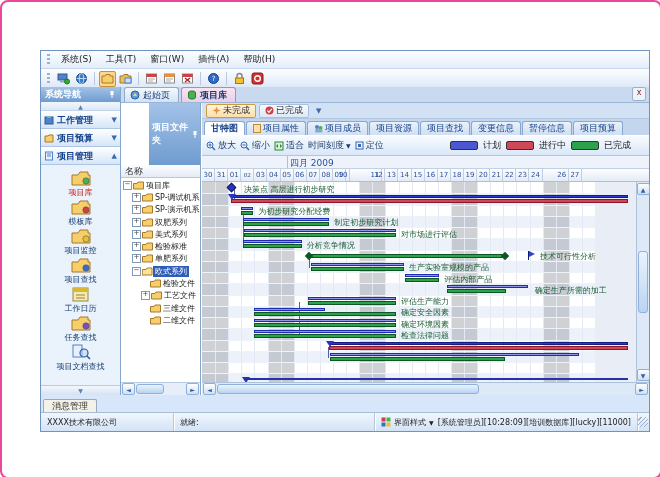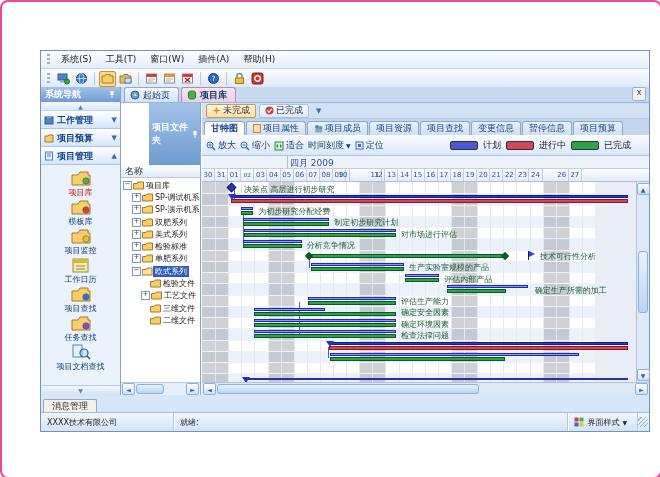--- a/index.html
+++ b/index.html
@@ -242,37 +242,37 @@
               <span>
                 <svg width="20" height="16">
                   <path d="M1 5 l6 0 2-3 8 0 0 3 2 0 0 10 -18 0z" fill="#f6cf6a" stroke="#a8782a"></path>
                   <circle cx="15" cy="11" r="3.2" fill="#e8c030" stroke="#555" stroke-width="0.6"></circle>
                 </svg>
               </span>
               <span class="lbl">项目监控</span>
             </div>
             <div class="sb-item">
               <span>
+                <svg width="20" height="16">
+                  <path d="M1 5 l6 0 2-3 8 0 0 3 2 0 0 10 -18 0z" fill="#f6cf6a" stroke="#a8782a"></path>
+                  <circle cx="15" cy="11" r="3.2" fill="#3a6ad0" stroke="#555" stroke-width="0.6"></circle>
+                </svg>
+              </span>
+              <span class="lbl">项目查找</span>
+            </div>
+            <div class="sb-item">
+              <span>
                 <svg width="18" height="16">
                   <rect x="1" y="2" width="15" height="13" fill="#f2e8b8" stroke="#9a8a30"></rect>
                   <rect x="1" y="2" width="15" height="4" fill="#d8b830"></rect>
                   <line x1="4" y1="9" x2="13" y2="9" stroke="#9a8a30"></line>
                   <line x1="4" y1="12" x2="13" y2="12" stroke="#9a8a30"></line>
                 </svg>
               </span>
               <span class="lbl">工作日历</span>
-            </div>
-            <div class="sb-item">
-              <span>
-                <svg width="20" height="16">
-                  <path d="M1 5 l6 0 2-3 8 0 0 3 2 0 0 10 -18 0z" fill="#f6cf6a" stroke="#a8782a"></path>
-                  <circle cx="15" cy="11" r="3.2" fill="#3a6ad0" stroke="#555" stroke-width="0.6"></circle>
-                </svg>
-              </span>
-              <span class="lbl">项目查找</span>
             </div>
             <div class="sb-item">
               <span>
                 <svg width="20" height="16">
                   <path d="M1 5 l6 0 2-3 8 0 0 3 2 0 0 10 -18 0z" fill="#f6cf6a" stroke="#a8782a"></path>
                   <circle cx="15" cy="11" r="3.2" fill="#7a4ad0" stroke="#555" stroke-width="0.6"></circle>
                 </svg>
               </span>
               <span class="lbl">任务查找</span>
             </div>
@@ -722,18 +722,19 @@
     <div class="sseg grow">就绪:</div>
     <div class="sseg">
       <svg width="10" height="10" style="margin-right:3px">
             <rect x="0.5" y="0.5" width="4" height="4" fill="#d04040"></rect>
             <rect x="5.5" y="0.5" width="4" height="4" fill="#4ab050"></rect>
             <rect x="0.5" y="5.5" width="4" height="4" fill="#3a6ad0"></rect>
             <rect x="5.5" y="5.5" width="4" height="4" fill="#e8c030"></rect>
           </svg>
       <span>界面样式</span>
       <span style="font-size:6px;margin:0 4px 0 3px">▼</span>
+      <span>[系统管理员][10:28:09][培训数据库][lucky][11000]</span>
     </div>
     <div class="resize-grip"></div>
   </div>
 
 </div>
 </div>
 
 </body></html>

